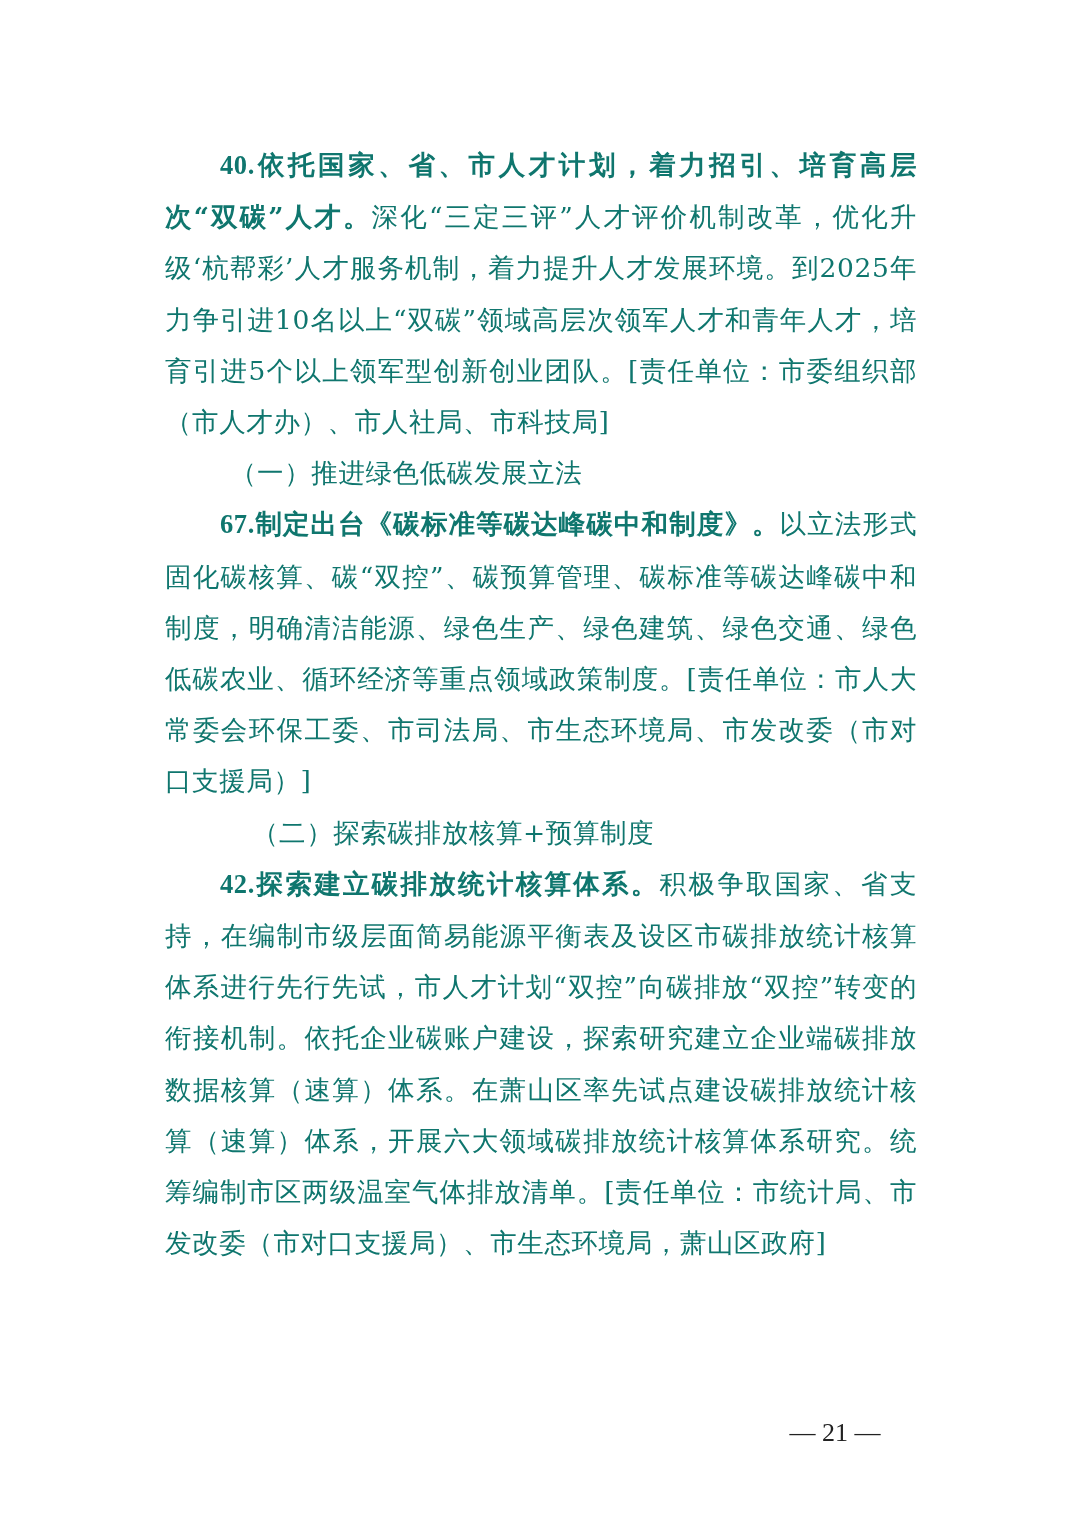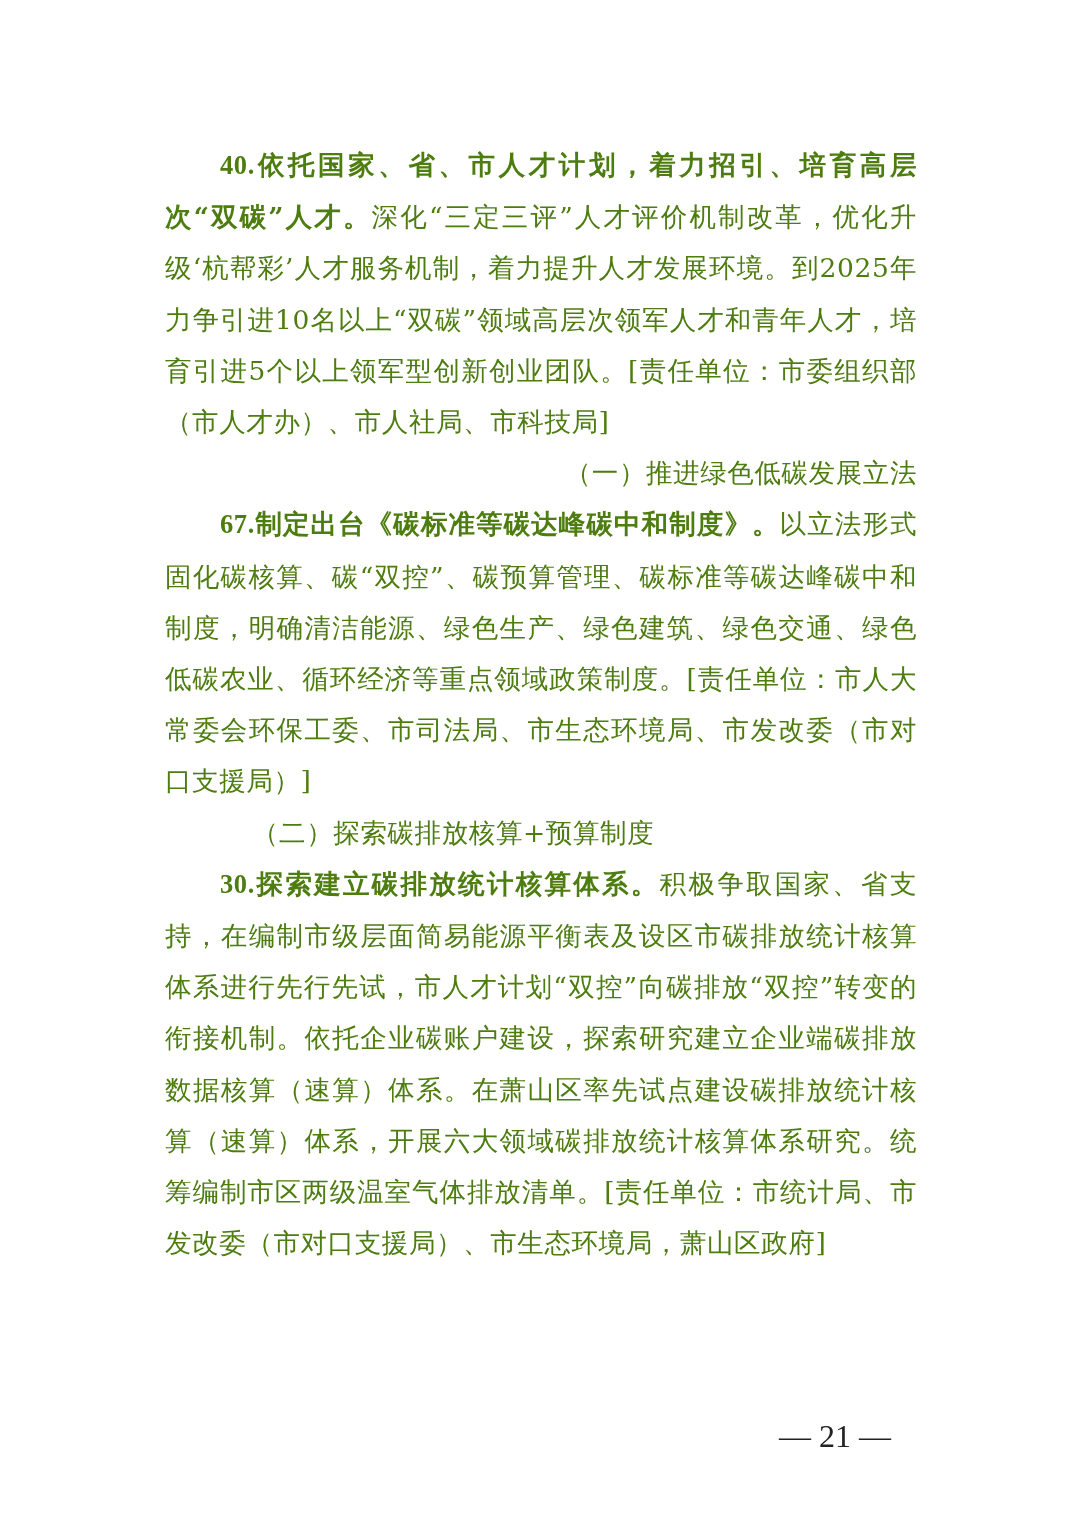--- a/index.html
+++ b/index.html
@@ -1,44 +1,44 @@
 <!DOCTYPE html>
 <html><head>
   <meta charset="utf-8">
   <style>
     html, body { margin: 0; padding: 0; background: #ffffff; }
     body { width: 1080px; height: 1527px; position: relative; overflow: hidden; }
     .page {
       position: absolute; left: 165px; top: 139px; width: 752px;
-      color: #4d7c0f;
+      color: #0f766e;
       font-family: "DejaVu Serif", "Liberation Serif", serif;
       font-size: 26.5px; line-height: 51.2px;
       letter-spacing: 0.6px;
     }
     .para { margin: 0; text-align: justify; text-align-last: left; text-indent: 55px; }
     .para .lead { font-weight: bold; }
     .para .num { font-family: "Liberation Serif", serif; font-weight: bold; }
     .h1 { margin: 0; padding-left: 87px; }
-    .h2 { margin: 0; padding-left: 65px; text-align: right; }
+    .h2 { margin: 0; padding-left: 65px; }
     .h2b { margin: 0; padding-left: 87px; }
     .footer {
       position: absolute; left: 775px; top: 1418px; width: 120px;
-      font-family: "Liberation Serif", serif; font-size: 32px; color: #222;
+      font-family: "Liberation Serif", serif; font-size: 26px; color: #222;
       text-align: center; white-space: pre;
     }
   </style>
 </head>
 <body>
 
 <div class="page">
   <p class="para"><span class="lead"><span class="num">40.</span><span>依托国家、省、市人才计划，着力招引、培育高层次“双碳”人才。</span></span><span>深化“三定三评”人才评价机制改革，优化升级‘杭帮彩’人才服务机制，着力提升人才发展环境。到2025年力争引进10名以上“双碳”领域高层次领军人才和青年人才，培育引进5个以上领军型创新创业团队。[责任单位：市委组织部（市人才办）、市人社局、市科技局]</span></p>
 
 
   <p class="h2">（一）推进绿色低碳发展立法</p>
 
   <p class="para"><span class="lead"><span class="num">67.</span><span>制定出台《碳标准等碳达峰碳中和制度》。</span></span><span>以立法形式固化碳核算、碳“双控”、碳预算管理、碳标准等碳达峰碳中和制度，明确清洁能源、绿色生产、绿色建筑、绿色交通、绿色低碳农业、循环经济等重点领域政策制度。[责任单位：市人大常委会环保工委、市司法局、市生态环境局、市发改委（市对口支援局）]</span></p>
 
   <p class="h2b">（二）探索碳排放核算+预算制度</p>
 
-  <p class="para"><span class="lead"><span class="num">30.</span><span>探索建立碳排放统计核算体系。</span></span><span>积极争取国家、省支持，在编制市级层面简易能源平衡表及设区市碳排放统计核算体系进行先行先试，市人才计划“双控”向碳排放“双控”转变的衔接机制。依托企业碳账户建设，探索研究建立企业端碳排放数据核算（速算）体系。在萧山区率先试点建设碳排放统计核算（速算）体系，开展六大领域碳排放统计核算体系研究。统筹编制市区两级温室气体排放清单。[责任单位：市统计局、市发改委（市对口支援局）、市生态环境局，萧山区政府]</span></p>
+  <p class="para"><span class="lead"><span class="num">42.</span><span>探索建立碳排放统计核算体系。</span></span><span>积极争取国家、省支持，在编制市级层面简易能源平衡表及设区市碳排放统计核算体系进行先行先试，市人才计划“双控”向碳排放“双控”转变的衔接机制。依托企业碳账户建设，探索研究建立企业端碳排放数据核算（速算）体系。在萧山区率先试点建设碳排放统计核算（速算）体系，开展六大领域碳排放统计核算体系研究。统筹编制市区两级温室气体排放清单。[责任单位：市统计局、市发改委（市对口支援局）、市生态环境局，萧山区政府]</span></p>
 </div>
 
 <div class="footer">— 21 —</div>
 
 </body></html>

